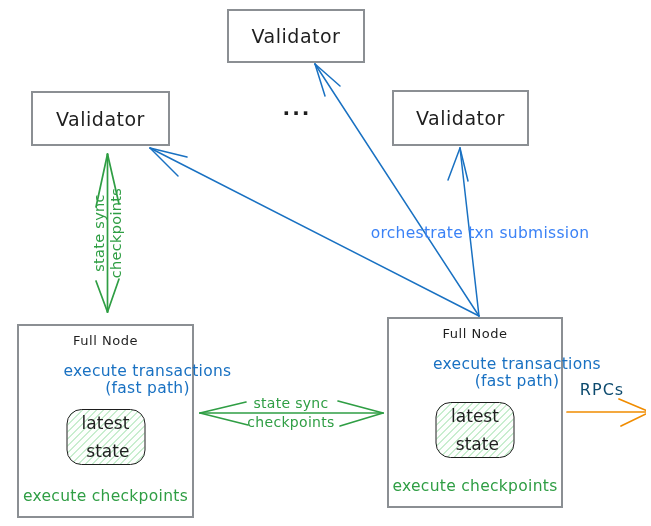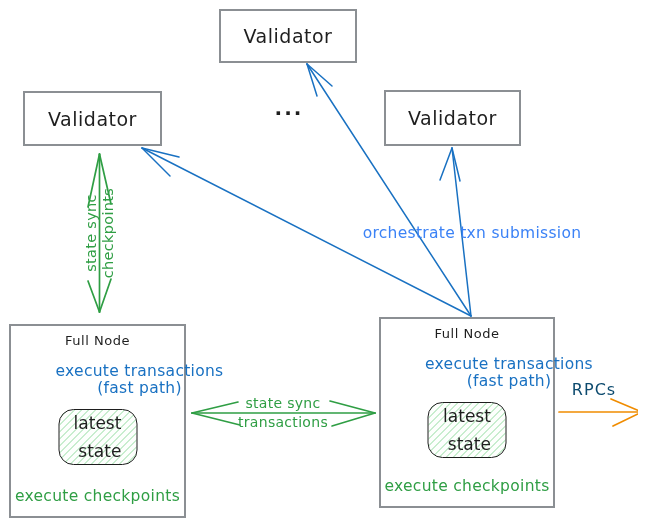--- a/index.html
+++ b/index.html
@@ -3,20 +3,21 @@
 <meta charset="utf-8">
 <style>
   html,body{margin:0;padding:0;background:#ffffff;}
   .stage{
     position:relative;
     width:638px;height:526px;
     background:#ffffff;
     font-family:"DejaVu Sans", sans-serif;
     color:#1e1e1e;
     overflow:hidden;
+    margin-left:8px;
   }
   .arrows{position:absolute;left:0;top:0;width:651px;height:526px;}
 
   .box{
     position:absolute;
     background:#ffffff;
     border:2px solid #8b8f93;
     box-sizing:border-box;
     display:flex;align-items:center;justify-content:center;
   }
@@ -157,20 +158,20 @@
     <div class="latest">latest
 state</div>
     <div class="fn-check">execute checkpoints</div>
   </div>
 
   <div class="edge-label lbl-vert">state sync
 checkpoints</div>
 
   <div class="edge-label lbl-horiz">
     <div>state sync</div>
-    <div>transactions</div>
+    <div>checkpoints</div>
   </div>
 
   <div class="edge-label lbl-orch">orchestrate txn submission</div>
 
   <div class="edge-label lbl-rpcs">RPCs</div>
 
 </div>
 
 </body></html>

